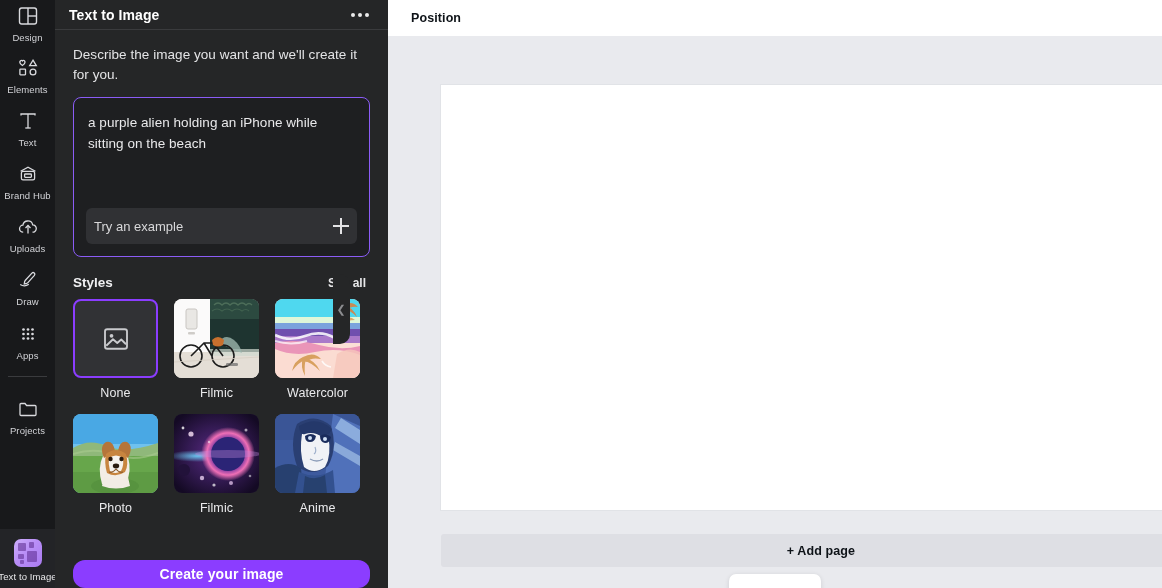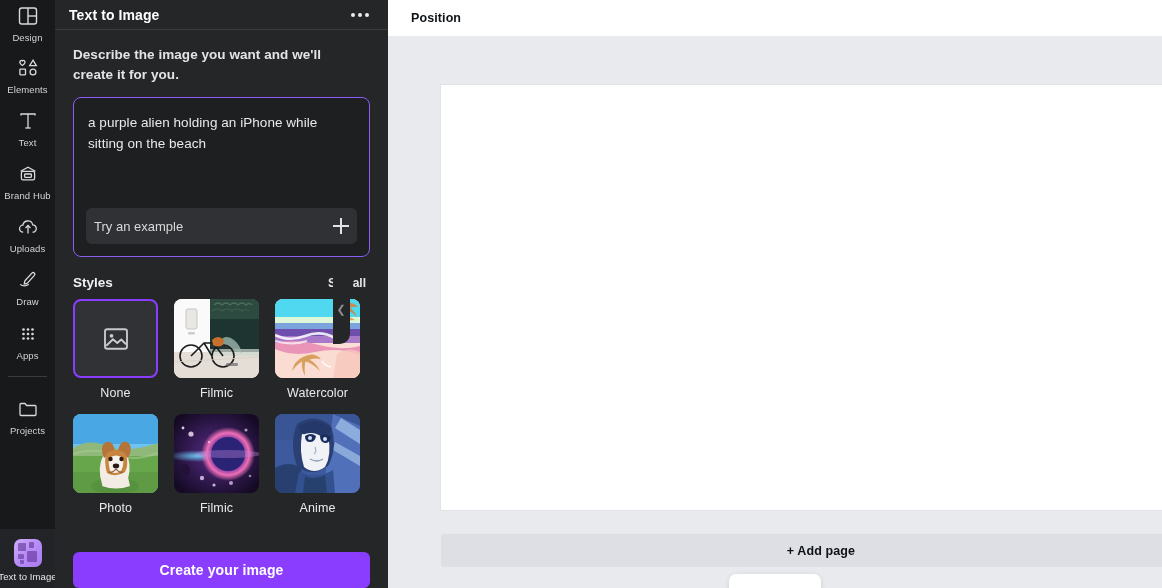--- a/index.html
+++ b/index.html
@@ -92,21 +92,20 @@
   .dots i { width: 4px; height: 4px; border-radius: 50%; background: #ebebeb; display: block; }
 
   .panel-body { flex: 1 1 auto; position: relative; overflow: hidden; }
 
   .describe {
     color: #e4e4e6;
     font-size: 13.5px;
     line-height: 20px;
     padding: 15px 30px 0 18px;
     letter-spacing: .05px;
-    font-weight: bold;
   }
 
   .prompt-box {
     margin: 12px 18px 0 18px;
     background: #1e1f21;
     border: 1px solid #8b5cf6;
     border-radius: 8px;
     height: 160px;
     position: relative;
     padding: 14px 14px 0 14px;
@@ -174,23 +173,23 @@
   .none-icon {
     position: absolute; left: 50%; top: 50%;
     transform: translate(-50%,-50%);
   }
 
   .create-wrap {
     position: absolute; left: 0; right: 0; bottom: 0;
     padding: 0 18px 0 18px;
   }
   .create-btn {
-    height: 36px;
+    height: 28px;
     background: #8b3dff;
-    border-radius: 6px;
+    border-radius: 12px;
     display: flex; align-items: center; justify-content: center;
     color: #ffffff;
     font-size: 14px;
     font-weight: bold;
     cursor: pointer;
     letter-spacing: .1px;
     border: none; width: 100%;
     font-family: "Liberation Sans", sans-serif;
   }
 

